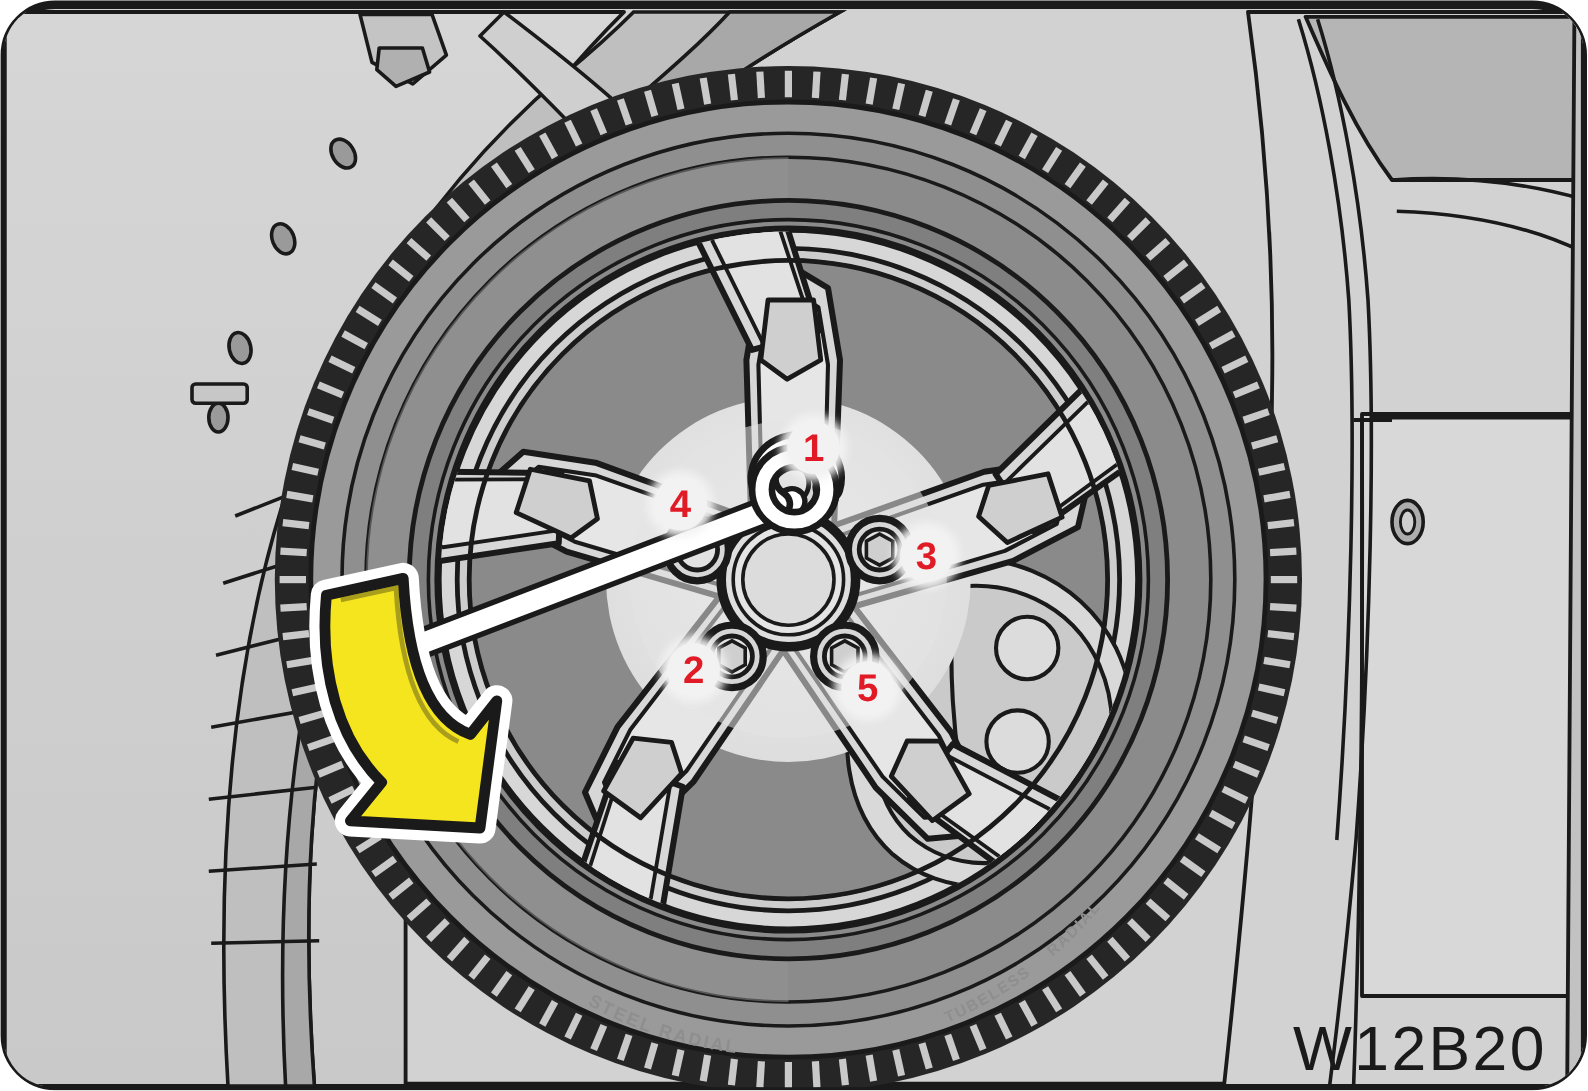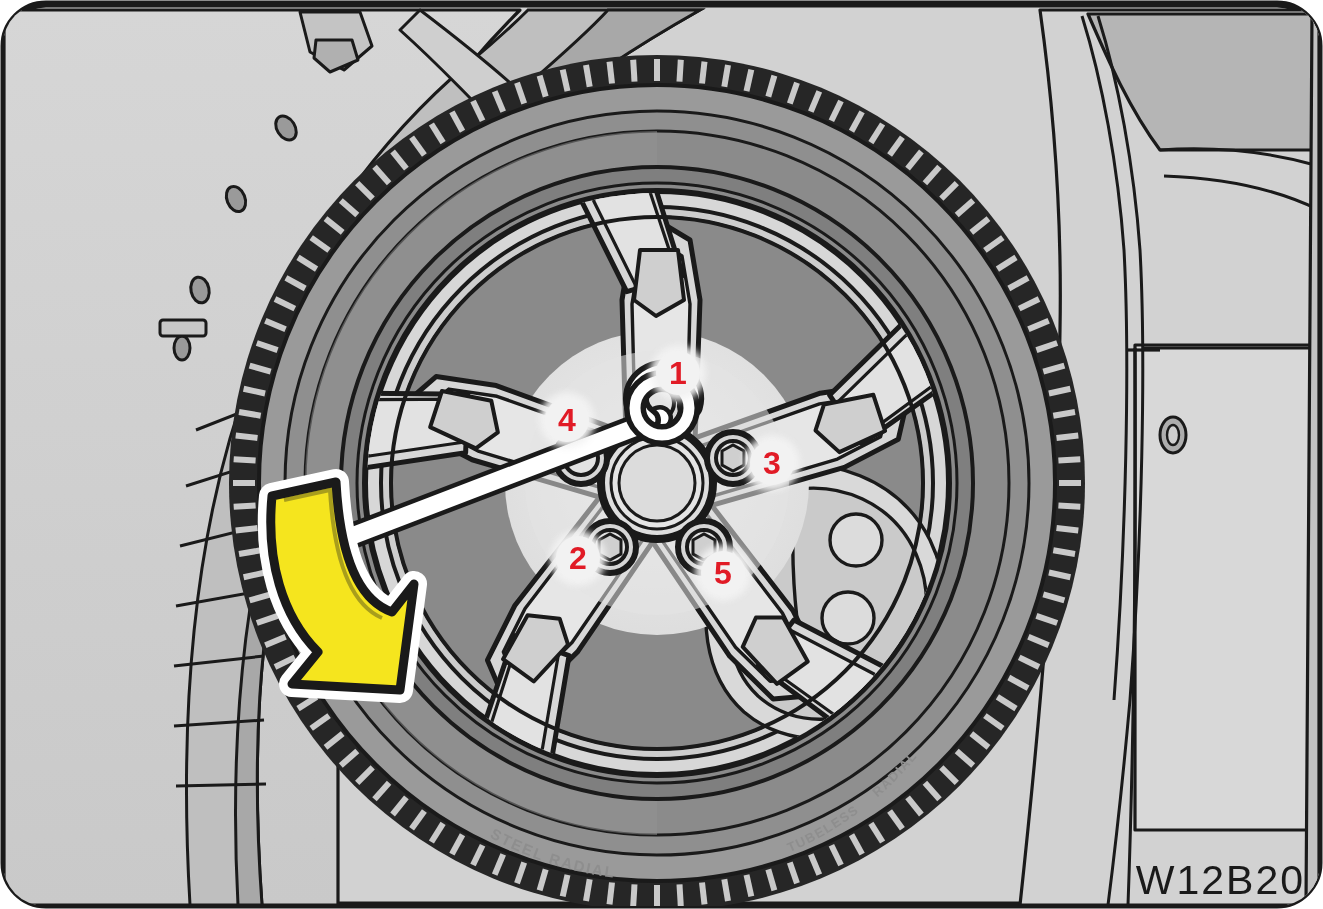--- a/index.html
+++ b/index.html
@@ -1,22 +1,22 @@
 <!DOCTYPE html>
 <html><head>
 <meta charset="utf-8">
 <style>
   html,body{margin:0;padding:0;background:#ffffff;}
   body{font-family:"Liberation Sans",sans-serif;}
   #root{position:relative;width:1323px;height:909px;overflow:hidden;background:#ffffff;}
   #frame{position:absolute;inset:0;}
   #figcode{
-    position:absolute; right:18px; bottom:8px;
+    position:absolute; right:34px; bottom:8px;
     font-family:"Liberation Sans",sans-serif;
-    font-size:41px; letter-spacing:2px; color:#1a1a1a; font-weight:400;
+    font-size:52px; letter-spacing:2px; color:#1a1a1a; font-weight:400;
     line-height:1; white-space:nowrap;
   }
   .badge{
     position:absolute; width:44px; height:44px; border-radius:50%;
     background:#f2f2f2; display:flex; align-items:center; justify-content:center;
     color:#e11b26; font-family:"Liberation Sans",sans-serif;
     font-size:32px; font-weight:700; line-height:1;
     box-shadow:0 0 7px 6px rgba(242,242,242,0.95);
   }
 </style>

